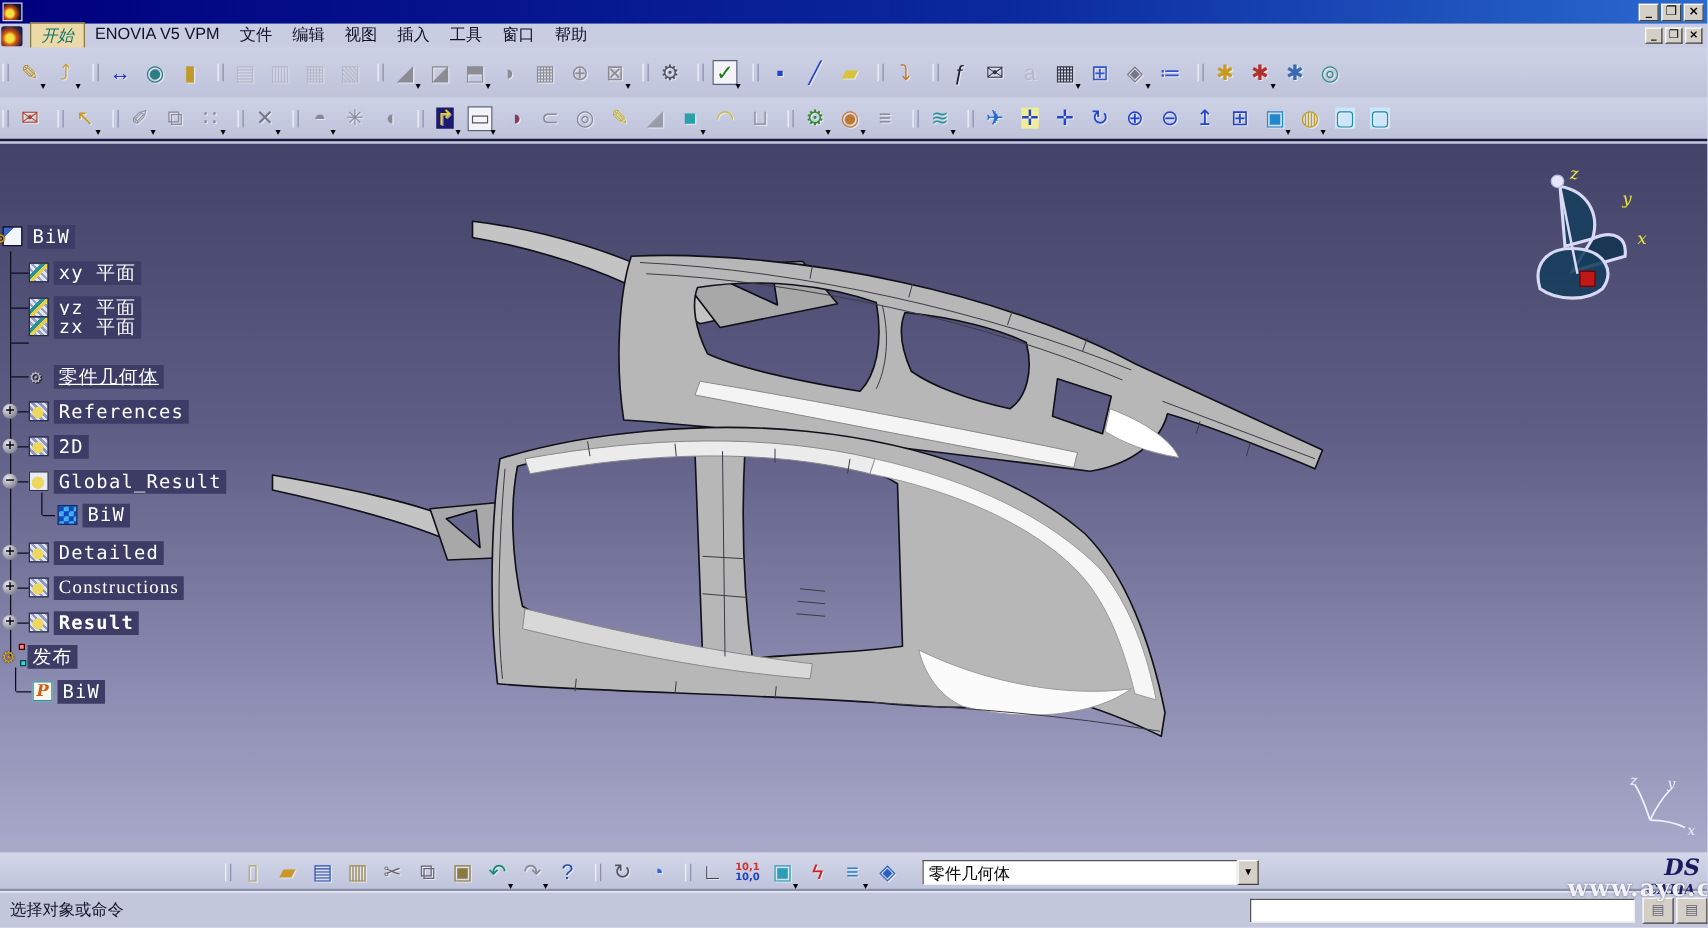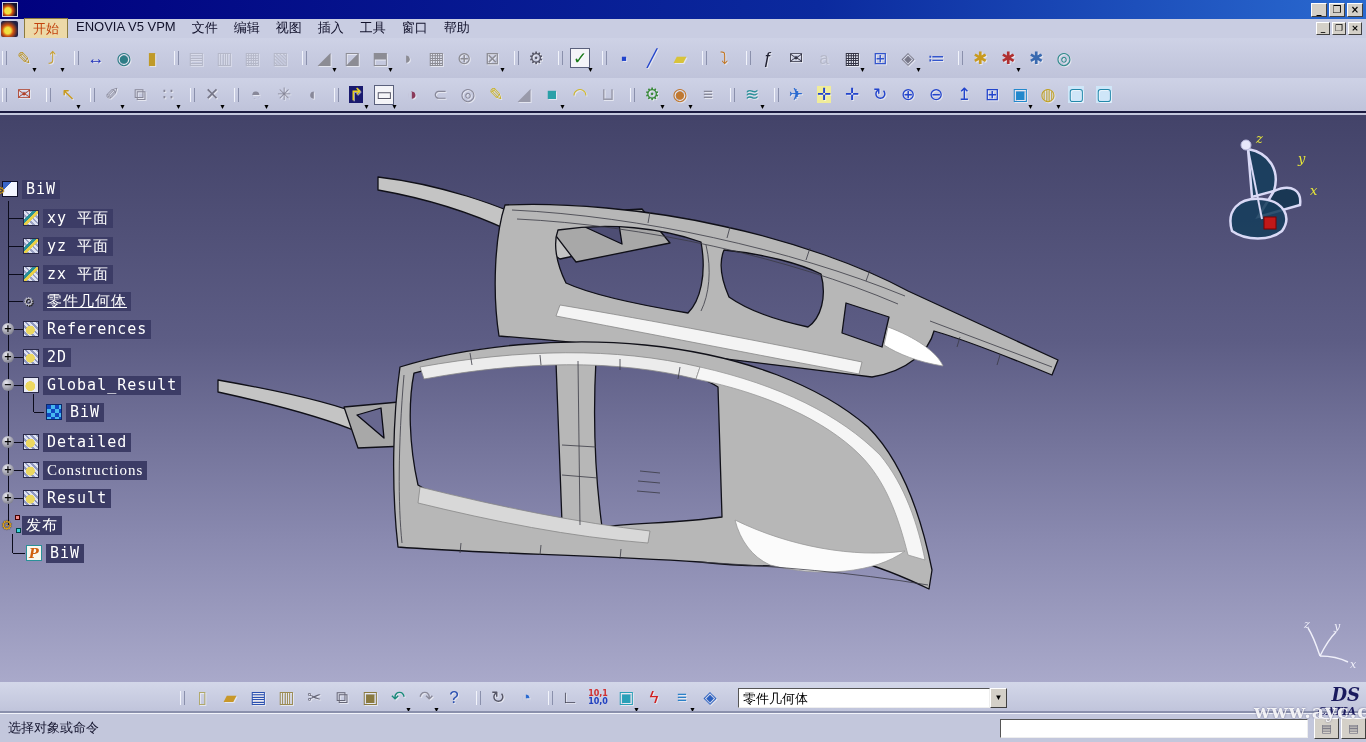--- a/index.html
+++ b/index.html
@@ -17,21 +17,21 @@
   .wb { width:16px; height:14px; background:#d4d0c8; border:1px solid; border-color:#fff #404040 #404040 #fff;
     font:bold 10px "DejaVu Sans",sans-serif; color:#000; text-align:center; line-height:12px; }
   .wb.sm { width:14px; height:13px; line-height:11px; font-size:9px; }
 
   
   .menubar { position:absolute; left:0; top:19px; width:1366px; height:19px; background:#c9cde2;
     display:flex; align-items:center; font-size:13px; color:#10102a; }
   .menu-logo { width:17px; height:16px; margin:0 6px 0 1px;
     background:radial-gradient(circle at 40% 60%, #f0e040 0 22%, #d05010 40%, #202044 72%); border-radius:2px; }
   .menu-item { padding:1px 8px; white-space:nowrap; }
-  .menu-item.active { background:#ecd9a8; border:1px solid #8a7a40; color:#c2410c; }
+  .menu-item.active { background:#ecd9a8; border:1px solid #8a7a40; color:#0f766e;font-style:italic; }
   .docbtns { margin-left:auto; display:flex; gap:2px; padding-right:4px; }
 
   
   .toolbar { position:absolute; left:0; width:1366px; background:linear-gradient(#ced2e6,#bfc3da);
     display:flex; align-items:center; }
   #tb1 { top:38px; height:40px; }
   #tb2 { top:78px; height:35px; border-bottom:2px solid #1a1a40; }
   .tb-group { display:flex; align-items:center; padding:0 6px 0 10px; position:relative; }
   .tb-group::before { content:""; position:absolute; left:2px; top:6px; bottom:6px; width:3px;
     border-left:1px solid #f2f4fb; border-right:1px solid #8a90ac; }
@@ -469,21 +469,21 @@
         <div class="tree-row" style="left: 23px; top: 93px;">
           <div class="ti ti-plane"></div>
           <span class="tree-label">xy 平面</span>
         </div>
         <div class="tree-line" style="left: 9px; top: 131px; width: 14px; height: 1px;"></div>
         <div class="tree-row" style="left: 23px; top: 121px;">
           <div class="ti ti-plane"></div>
           <span class="tree-label">yz 平面</span>
         </div>
         <div class="tree-line" style="left: 9px; top: 159px; width: 14px; height: 1px;"></div>
-        <div class="tree-row" style="left: 23px; top: 149px;">
+        <div class="tree-row" style="left: 23px; top: 136px;">
           <div class="ti ti-plane"></div>
           <span class="tree-label">zx 平面</span>
         </div>
         <div class="tree-line" style="left: 9px; top: 186px; width: 14px; height: 1px;"></div>
         <div class="tree-row" style="left: 23px; top: 176px;">
           <div class="ti ti-gear"></div>
           <span class="tree-label u">零件几何体</span>
         </div>
         <div class="tree-line" style="left: 9px; top: 214px; width: 14px; height: 1px;"></div>
         <div class="expander" style="left: 2px; top: 208px;">+</div>
@@ -515,21 +515,21 @@
           <span class="tree-label">Detailed</span>
         </div>
         <div class="tree-line" style="left: 9px; top: 355px; width: 14px; height: 1px;"></div>
         <div class="expander" style="left: 2px; top: 349px;">+</div>
         <div class="tree-row" style="left: 23px; top: 345px; font-family: Liberation Serif, serif;">
           <div class="ti ti-surfh"></div>
           <span class="tree-label">Constructions</span>
         </div>
         <div class="tree-line" style="left: 9px; top: 383px; width: 14px; height: 1px;"></div>
         <div class="expander" style="left: 2px; top: 377px;">+</div>
-        <div class="tree-row" style="left: 23px; top: 373px;">
+        <div class="tree-row" style="left: 23px; top: 373px; font-weight: bold;">
           <div class="ti ti-surfh"></div>
           <span class="tree-label">Result</span>
         </div>
         <div class="tree-row" style="left: 2px; top: 400px;">
           <div class="ti ti-pub">
             <span class="d1"></span>
             <span class="d2"></span>
           </div>
           <span class="tree-label">发布</span>
         </div>

